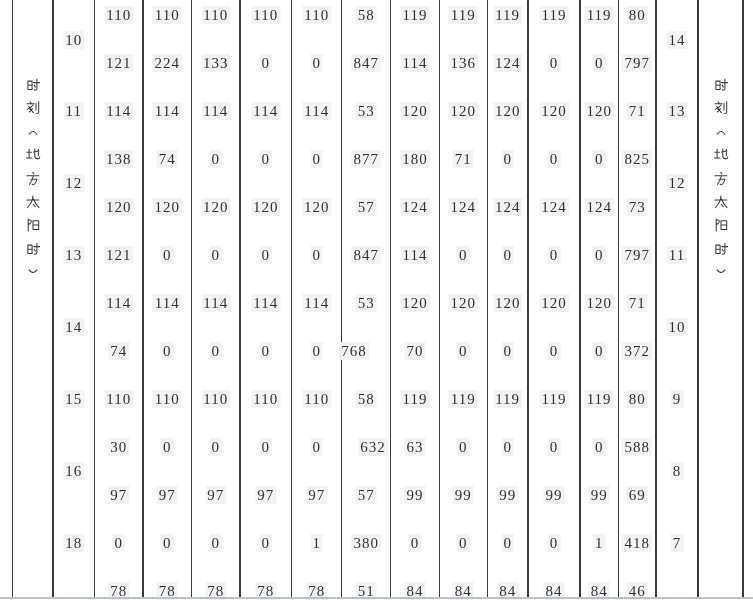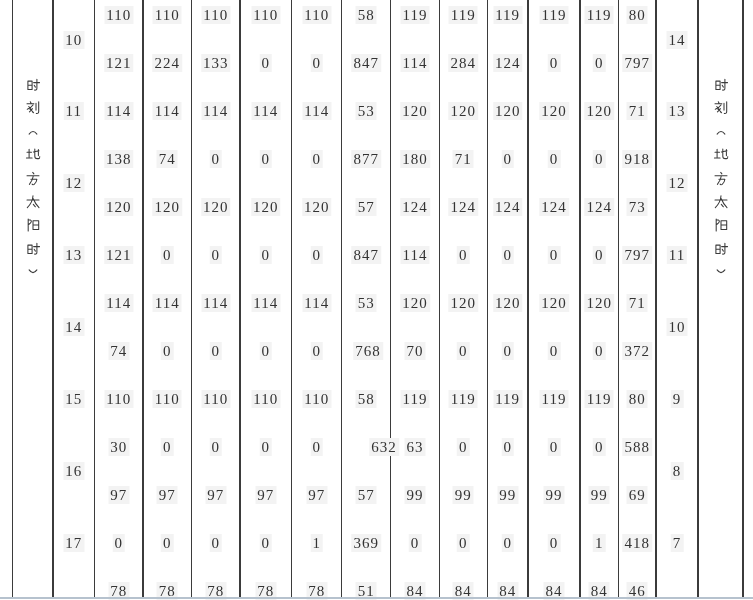--- a/index.html
+++ b/index.html
@@ -135,21 +135,21 @@
       </div>
     </div>
   <div id="hours-left">
       <div class="hour" style="left: 73.75px; top: 40px;"><i>10</i></div>
       <div class="hour" style="left: 73.75px; top: 111px;"><i>11</i></div>
       <div class="hour" style="left: 73.75px; top: 183px;"><i>12</i></div>
       <div class="hour" style="left: 73.75px; top: 255px;"><i>13</i></div>
       <div class="hour" style="left: 73.75px; top: 327px;"><i>14</i></div>
       <div class="hour" style="left: 73.75px; top: 399px;"><i>15</i></div>
       <div class="hour" style="left: 73.75px; top: 471px;"><i>16</i></div>
-      <div class="hour" style="left: 73.75px; top: 543px;"><i>17</i></div>
+      <div class="hour" style="left: 73.75px; top: 543px;"><i>18</i></div>
     </div>
   <div id="hours-right">
       <div class="hour" style="left: 677px; top: 40px;"><i>14</i></div>
       <div class="hour" style="left: 677px; top: 111px;"><i>13</i></div>
       <div class="hour" style="left: 677px; top: 183px;"><i>12</i></div>
       <div class="hour" style="left: 677px; top: 255px;"><i>11</i></div>
       <div class="hour" style="left: 677px; top: 327px;"><i>10</i></div>
       <div class="hour" style="left: 677px; top: 399px;"><i>9</i></div>
       <div class="hour" style="left: 677px; top: 471px;"><i>8</i></div>
       <div class="hour" style="left: 677px; top: 543px;"><i>7</i></div>
@@ -167,21 +167,21 @@
       <div class="cell" style="left: 554px; top: 15px;"><i>119</i></div>
       <div class="cell" style="left: 599.15px; top: 15px;"><i>119</i></div>
       <div class="cell" style="left: 637.15px; top: 15px;"><i>80</i></div>
       <div class="cell" style="left: 118.75px; top: 63px;"><i>121</i></div>
       <div class="cell" style="left: 167.25px; top: 63px;"><i>224</i></div>
       <div class="cell" style="left: 215.75px; top: 63px;"><i>133</i></div>
       <div class="cell" style="left: 265.85px; top: 63px;"><i>0</i></div>
       <div class="cell" style="left: 316.7px; top: 63px;"><i>0</i></div>
       <div class="cell" style="left: 366.2px; top: 63px;"><i>847</i></div>
       <div class="cell" style="left: 415px; top: 63px;"><i>114</i></div>
-      <div class="cell" style="left: 463.3px; top: 63px;"><i>284</i></div>
+      <div class="cell" style="left: 463.3px; top: 63px;"><i>136</i></div>
       <div class="cell" style="left: 507.65px; top: 63px;"><i>124</i></div>
       <div class="cell" style="left: 554px; top: 63px;"><i>0</i></div>
       <div class="cell" style="left: 599.15px; top: 63px;"><i>0</i></div>
       <div class="cell" style="left: 637.15px; top: 63px;"><i>797</i></div>
       <div class="cell" style="left: 118.75px; top: 111px;"><i>114</i></div>
       <div class="cell" style="left: 167.25px; top: 111px;"><i>114</i></div>
       <div class="cell" style="left: 215.75px; top: 111px;"><i>114</i></div>
       <div class="cell" style="left: 265.85px; top: 111px;"><i>114</i></div>
       <div class="cell" style="left: 316.7px; top: 111px;"><i>114</i></div>
       <div class="cell" style="left: 366.2px; top: 111px;"><i>53</i></div>
@@ -195,21 +195,21 @@
       <div class="cell" style="left: 167.25px; top: 159px;"><i>74</i></div>
       <div class="cell" style="left: 215.75px; top: 159px;"><i>0</i></div>
       <div class="cell" style="left: 265.85px; top: 159px;"><i>0</i></div>
       <div class="cell" style="left: 316.7px; top: 159px;"><i>0</i></div>
       <div class="cell" style="left: 366.2px; top: 159px;"><i>877</i></div>
       <div class="cell" style="left: 415px; top: 159px;"><i>180</i></div>
       <div class="cell" style="left: 463.3px; top: 159px;"><i>71</i></div>
       <div class="cell" style="left: 507.65px; top: 159px;"><i>0</i></div>
       <div class="cell" style="left: 554px; top: 159px;"><i>0</i></div>
       <div class="cell" style="left: 599.15px; top: 159px;"><i>0</i></div>
-      <div class="cell" style="left: 637.15px; top: 159px;"><i>918</i></div>
+      <div class="cell" style="left: 637.15px; top: 159px;"><i>825</i></div>
       <div class="cell" style="left: 118.75px; top: 207px;"><i>120</i></div>
       <div class="cell" style="left: 167.25px; top: 207px;"><i>120</i></div>
       <div class="cell" style="left: 215.75px; top: 207px;"><i>120</i></div>
       <div class="cell" style="left: 265.85px; top: 207px;"><i>120</i></div>
       <div class="cell" style="left: 316.7px; top: 207px;"><i>120</i></div>
       <div class="cell" style="left: 366.2px; top: 207px;"><i>57</i></div>
       <div class="cell" style="left: 415px; top: 207px;"><i>124</i></div>
       <div class="cell" style="left: 463.3px; top: 207px;"><i>124</i></div>
       <div class="cell" style="left: 507.65px; top: 207px;"><i>124</i></div>
       <div class="cell" style="left: 554px; top: 207px;"><i>124</i></div>
@@ -237,21 +237,21 @@
       <div class="cell" style="left: 463.3px; top: 303px;"><i>120</i></div>
       <div class="cell" style="left: 507.65px; top: 303px;"><i>120</i></div>
       <div class="cell" style="left: 554px; top: 303px;"><i>120</i></div>
       <div class="cell" style="left: 599.15px; top: 303px;"><i>120</i></div>
       <div class="cell" style="left: 637.15px; top: 303px;"><i>71</i></div>
       <div class="cell" style="left: 118.75px; top: 351px;"><i>74</i></div>
       <div class="cell" style="left: 167.25px; top: 351px;"><i>0</i></div>
       <div class="cell" style="left: 215.75px; top: 351px;"><i>0</i></div>
       <div class="cell" style="left: 265.85px; top: 351px;"><i>0</i></div>
       <div class="cell" style="left: 316.7px; top: 351px;"><i>0</i></div>
-      <div class="cell" style="left: 368px; top: 351px;"><i>768</i></div>
+      <div class="cell" style="left: 354px; top: 351px;"><i>768</i></div>
       <div class="cell" style="left: 415px; top: 351px;"><i>70</i></div>
       <div class="cell" style="left: 463.3px; top: 351px;"><i>0</i></div>
       <div class="cell" style="left: 507.65px; top: 351px;"><i>0</i></div>
       <div class="cell" style="left: 554px; top: 351px;"><i>0</i></div>
       <div class="cell" style="left: 599.15px; top: 351px;"><i>0</i></div>
       <div class="cell" style="left: 637.15px; top: 351px;"><i>372</i></div>
       <div class="cell" style="left: 118.75px; top: 399px;"><i>110</i></div>
       <div class="cell" style="left: 167.25px; top: 399px;"><i>110</i></div>
       <div class="cell" style="left: 215.75px; top: 399px;"><i>110</i></div>
       <div class="cell" style="left: 265.85px; top: 399px;"><i>110</i></div>
@@ -261,21 +261,21 @@
       <div class="cell" style="left: 463.3px; top: 399px;"><i>119</i></div>
       <div class="cell" style="left: 507.65px; top: 399px;"><i>119</i></div>
       <div class="cell" style="left: 554px; top: 399px;"><i>119</i></div>
       <div class="cell" style="left: 599.15px; top: 399px;"><i>119</i></div>
       <div class="cell" style="left: 637.15px; top: 399px;"><i>80</i></div>
       <div class="cell" style="left: 118.75px; top: 447px;"><i>30</i></div>
       <div class="cell" style="left: 167.25px; top: 447px;"><i>0</i></div>
       <div class="cell" style="left: 215.75px; top: 447px;"><i>0</i></div>
       <div class="cell" style="left: 265.85px; top: 447px;"><i>0</i></div>
       <div class="cell" style="left: 316.7px; top: 447px;"><i>0</i></div>
-      <div class="cell" style="left: 384px; top: 447px;"><i>632</i></div>
+      <div class="cell" style="left: 373px; top: 447px;"><i>632</i></div>
       <div class="cell" style="left: 415px; top: 447px;"><i>63</i></div>
       <div class="cell" style="left: 463.3px; top: 447px;"><i>0</i></div>
       <div class="cell" style="left: 507.65px; top: 447px;"><i>0</i></div>
       <div class="cell" style="left: 554px; top: 447px;"><i>0</i></div>
       <div class="cell" style="left: 599.15px; top: 447px;"><i>0</i></div>
       <div class="cell" style="left: 637.15px; top: 447px;"><i>588</i></div>
       <div class="cell" style="left: 118.75px; top: 495px;"><i>97</i></div>
       <div class="cell" style="left: 167.25px; top: 495px;"><i>97</i></div>
       <div class="cell" style="left: 215.75px; top: 495px;"><i>97</i></div>
       <div class="cell" style="left: 265.85px; top: 495px;"><i>97</i></div>
@@ -285,21 +285,21 @@
       <div class="cell" style="left: 463.3px; top: 495px;"><i>99</i></div>
       <div class="cell" style="left: 507.65px; top: 495px;"><i>99</i></div>
       <div class="cell" style="left: 554px; top: 495px;"><i>99</i></div>
       <div class="cell" style="left: 599.15px; top: 495px;"><i>99</i></div>
       <div class="cell" style="left: 637.15px; top: 495px;"><i>69</i></div>
       <div class="cell" style="left: 118.75px; top: 543px;"><i>0</i></div>
       <div class="cell" style="left: 167.25px; top: 543px;"><i>0</i></div>
       <div class="cell" style="left: 215.75px; top: 543px;"><i>0</i></div>
       <div class="cell" style="left: 265.85px; top: 543px;"><i>0</i></div>
       <div class="cell" style="left: 316.7px; top: 543px;"><i>1</i></div>
-      <div class="cell" style="left: 366.2px; top: 543px;"><i>369</i></div>
+      <div class="cell" style="left: 366.2px; top: 543px;"><i>380</i></div>
       <div class="cell" style="left: 415px; top: 543px;"><i>0</i></div>
       <div class="cell" style="left: 463.3px; top: 543px;"><i>0</i></div>
       <div class="cell" style="left: 507.65px; top: 543px;"><i>0</i></div>
       <div class="cell" style="left: 554px; top: 543px;"><i>0</i></div>
       <div class="cell" style="left: 599.15px; top: 543px;"><i>1</i></div>
       <div class="cell" style="left: 637.15px; top: 543px;"><i>418</i></div>
       <div class="cell" style="left: 118.75px; top: 591px;"><i>78</i></div>
       <div class="cell" style="left: 167.25px; top: 591px;"><i>78</i></div>
       <div class="cell" style="left: 215.75px; top: 591px;"><i>78</i></div>
       <div class="cell" style="left: 265.85px; top: 591px;"><i>78</i></div>

